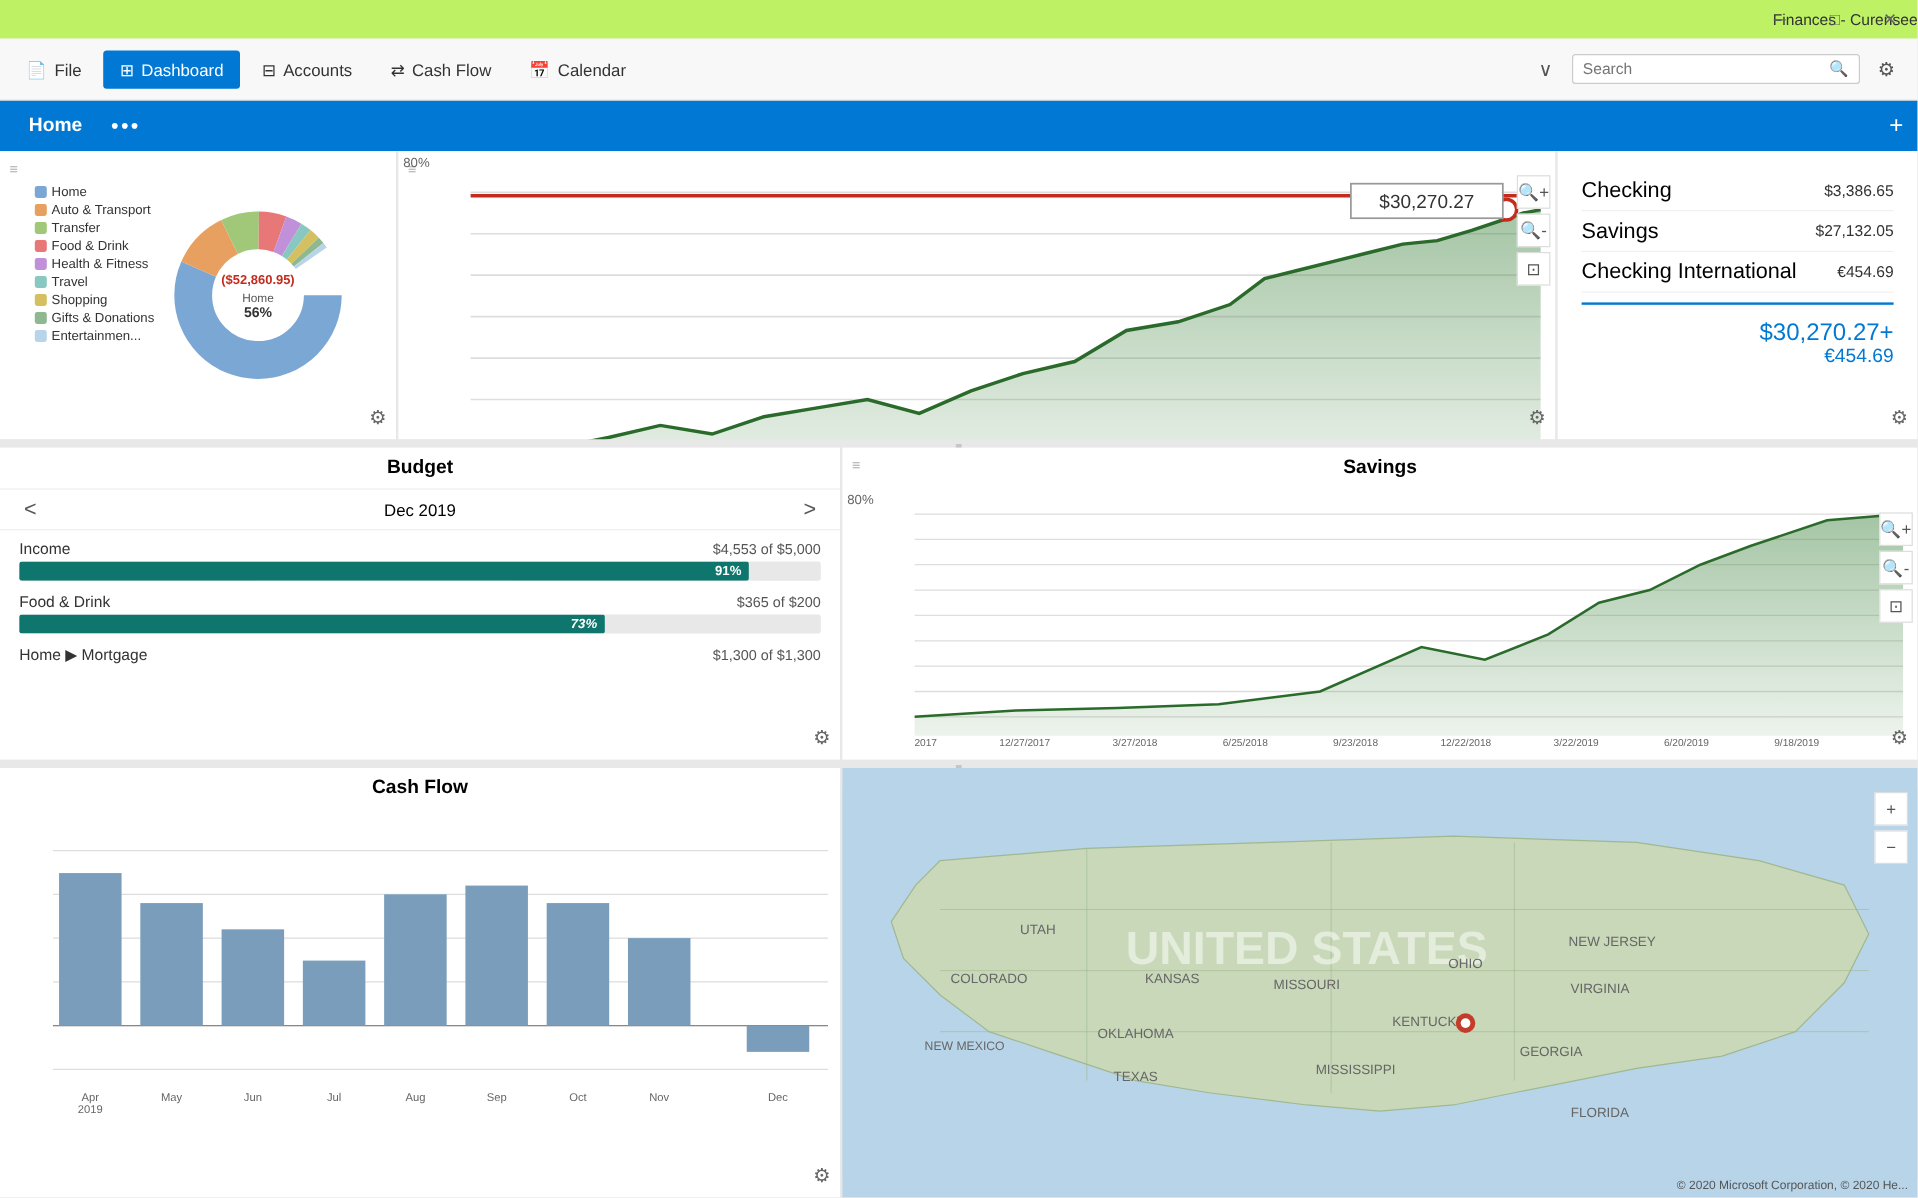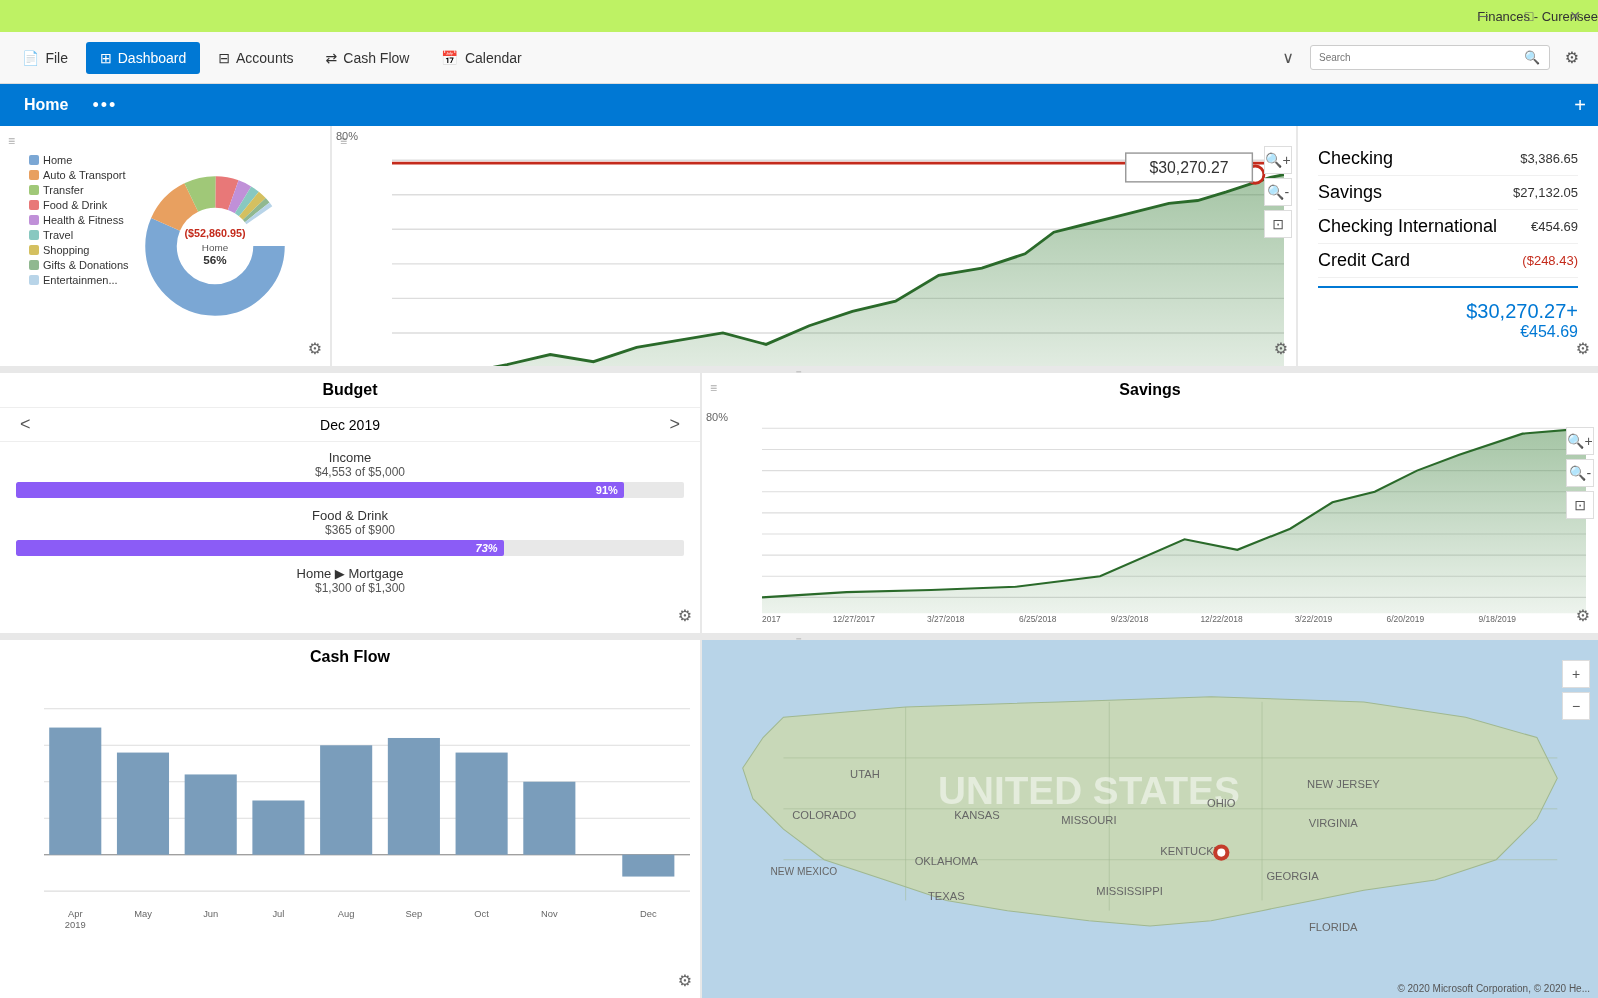--- a/index.html
+++ b/index.html
@@ -10,21 +10,21 @@
     .title-bar-title { font-size: 13px; color: #333; }
     .title-bar-controls { position: absolute; right: 0; top: 0; display: flex; }
     .title-bar-btn { width: 46px; height: 32px; display: flex; align-items: center; justify-content: center; font-size: 14px; color: #666; background: transparent; border: none; cursor: pointer; }
 
     
     .menu-bar { height: 52px; background: #f8f8f8; display: flex; align-items: center; border-bottom: 1px solid #ddd; padding: 0 8px; gap: 4px; }
     .menu-item { display: flex; align-items: center; gap: 6px; padding: 8px 14px; border-radius: 3px; cursor: pointer; font-size: 14px; color: #333; }
     .menu-item.active { background: #0078d4; color: white; }
     .menu-search { margin-left: auto; display: flex; align-items: center; gap: 4px; }
     .search-box { display: flex; align-items: center; background: white; border: 1px solid #ccc; border-radius: 3px; padding: 4px 8px; width: 240px; }
-    .search-box input { border: none; outline: none; font-size: 10px; width: 100%; }
+    .search-box input { border: none; outline: none; font-size: 13px; width: 100%; }
     .dropdown-btn { width: 36px; height: 36px; display: flex; align-items: center; justify-content: center; background: transparent; border: none; cursor: pointer; font-size: 16px; color: #555; }
     .settings-btn { width: 36px; height: 36px; display: flex; align-items: center; justify-content: center; background: transparent; border: none; cursor: pointer; font-size: 16px; color: #555; }
 
     
     .home-tab-bar { height: 42px; background: #0078d4; display: flex; align-items: center; padding: 0 12px; gap: 12px; }
     .home-tab { color: white; font-size: 16px; font-weight: 600; padding: 6px 12px; cursor: pointer; }
     .home-tab-dots { color: white; font-size: 18px; cursor: pointer; letter-spacing: 2px; }
     .add-btn { margin-left: auto; color: white; font-size: 20px; cursor: pointer; }
 
     
@@ -60,26 +60,26 @@
     .mid-row { display: flex; height: 260px; gap: 2px; background: #e8e8e8; }
 
     
     .budget-panel { width: 700px; flex-shrink: 0; display: flex; flex-direction: column; }
     .budget-title { text-align: center; font-size: 16px; font-weight: bold; padding: 8px 0; border-bottom: 1px solid #eee; }
     .budget-nav { display: flex; align-items: center; justify-content: space-between; padding: 6px 20px; border-bottom: 1px solid #eee; }
     .budget-nav-btn { background: none; border: none; cursor: pointer; font-size: 18px; color: #555; }
     .budget-month { font-size: 14px; font-weight: 500; }
     .budget-items { padding: 8px 16px; flex: 1; overflow: hidden; }
     .budget-item { margin-bottom: 10px; }
-    .budget-item-header { display: flex; justify-content: space-between; align-items: center; margin-bottom: 3px; font-size: 13px; flex-direction: column; }
+    .budget-item-header { display: flex; justify-content: space-between; align-items: center; margin-bottom: 3px; font-size: 13px; }
     .budget-item-name { color: #333; }
     .budget-item-value { color: #555; font-size: 12px; margin-left: 20px; }
     .budget-bar-bg { height: 16px; background: #e8e8e8; border-radius: 2px; position: relative; overflow: hidden; }
     .budget-bar { height: 100%; border-radius: 2px; display: flex; align-items: center; justify-content: flex-end; padding-right: 6px; font-size: 11px; color: white; font-weight: 600; }
-    .budget-bar.green { background: #8b5cf6; }
+    .budget-bar.green { background: #0f766e; }
     .budget-bar.red { background: #c42b1c; }
 
     
     .savings-panel { flex: 1; display: flex; flex-direction: column; }
     .savings-title { text-align: center; font-size: 16px; font-weight: bold; padding: 8px 0; }
     .savings-chart { flex: 1; position: relative; padding: 4px 12px 30px 60px; }
 
     
     .bottom-row { display: flex; flex: 1; gap: 2px; background: #e8e8e8; }
 
@@ -277,24 +277,20 @@
         <span class="account-value">$3,386.65</span>
       </div>
       <div class="account-row">
         <span class="account-name">Savings</span>
         <span class="account-value">$27,132.05</span>
       </div>
       <div class="account-row">
         <span class="account-name">Checking International</span>
         <span class="account-value">€454.69</span>
       </div>
-      <div class="account-row">
-        <span class="account-name">Credit Card</span>
-        <span class="account-value negative">($248.43)</span>
-      </div>
       <hr class="accounts-divider">
       <div class="total-row">
         <span class="total-usd">$30,270.27+</span>
         <span class="total-eur">€454.69</span>
       </div>
       <span class="panel-gear">⚙</span>
     </div>
   </div>
 
   <div style="height:3px;background:#e8e8e8;position:relative;">
@@ -318,21 +314,21 @@
             <span class="budget-item-value">$4,553 of $5,000</span>
           </div>
           <div class="budget-bar-bg">
             <div class="budget-bar green" style="width:91%;">91%</div>
           </div>
         </div>
 
         <div class="budget-item">
           <div class="budget-item-header">
             <span class="budget-item-name">Food &amp; Drink</span>
-            <span class="budget-item-value">$365 of $900</span>
+            <span class="budget-item-value">$365 of $200</span>
           </div>
           <div class="budget-bar-bg">
             <div class="budget-bar green" style="width:73%;font-style:italic;">73%</div>
           </div>
         </div>
 
         <div class="budget-item">
           <div class="budget-item-header">
             <span class="budget-item-name">Home ▶ Mortgage</span>
             <span class="budget-item-value">$1,300 of $1,300</span>

